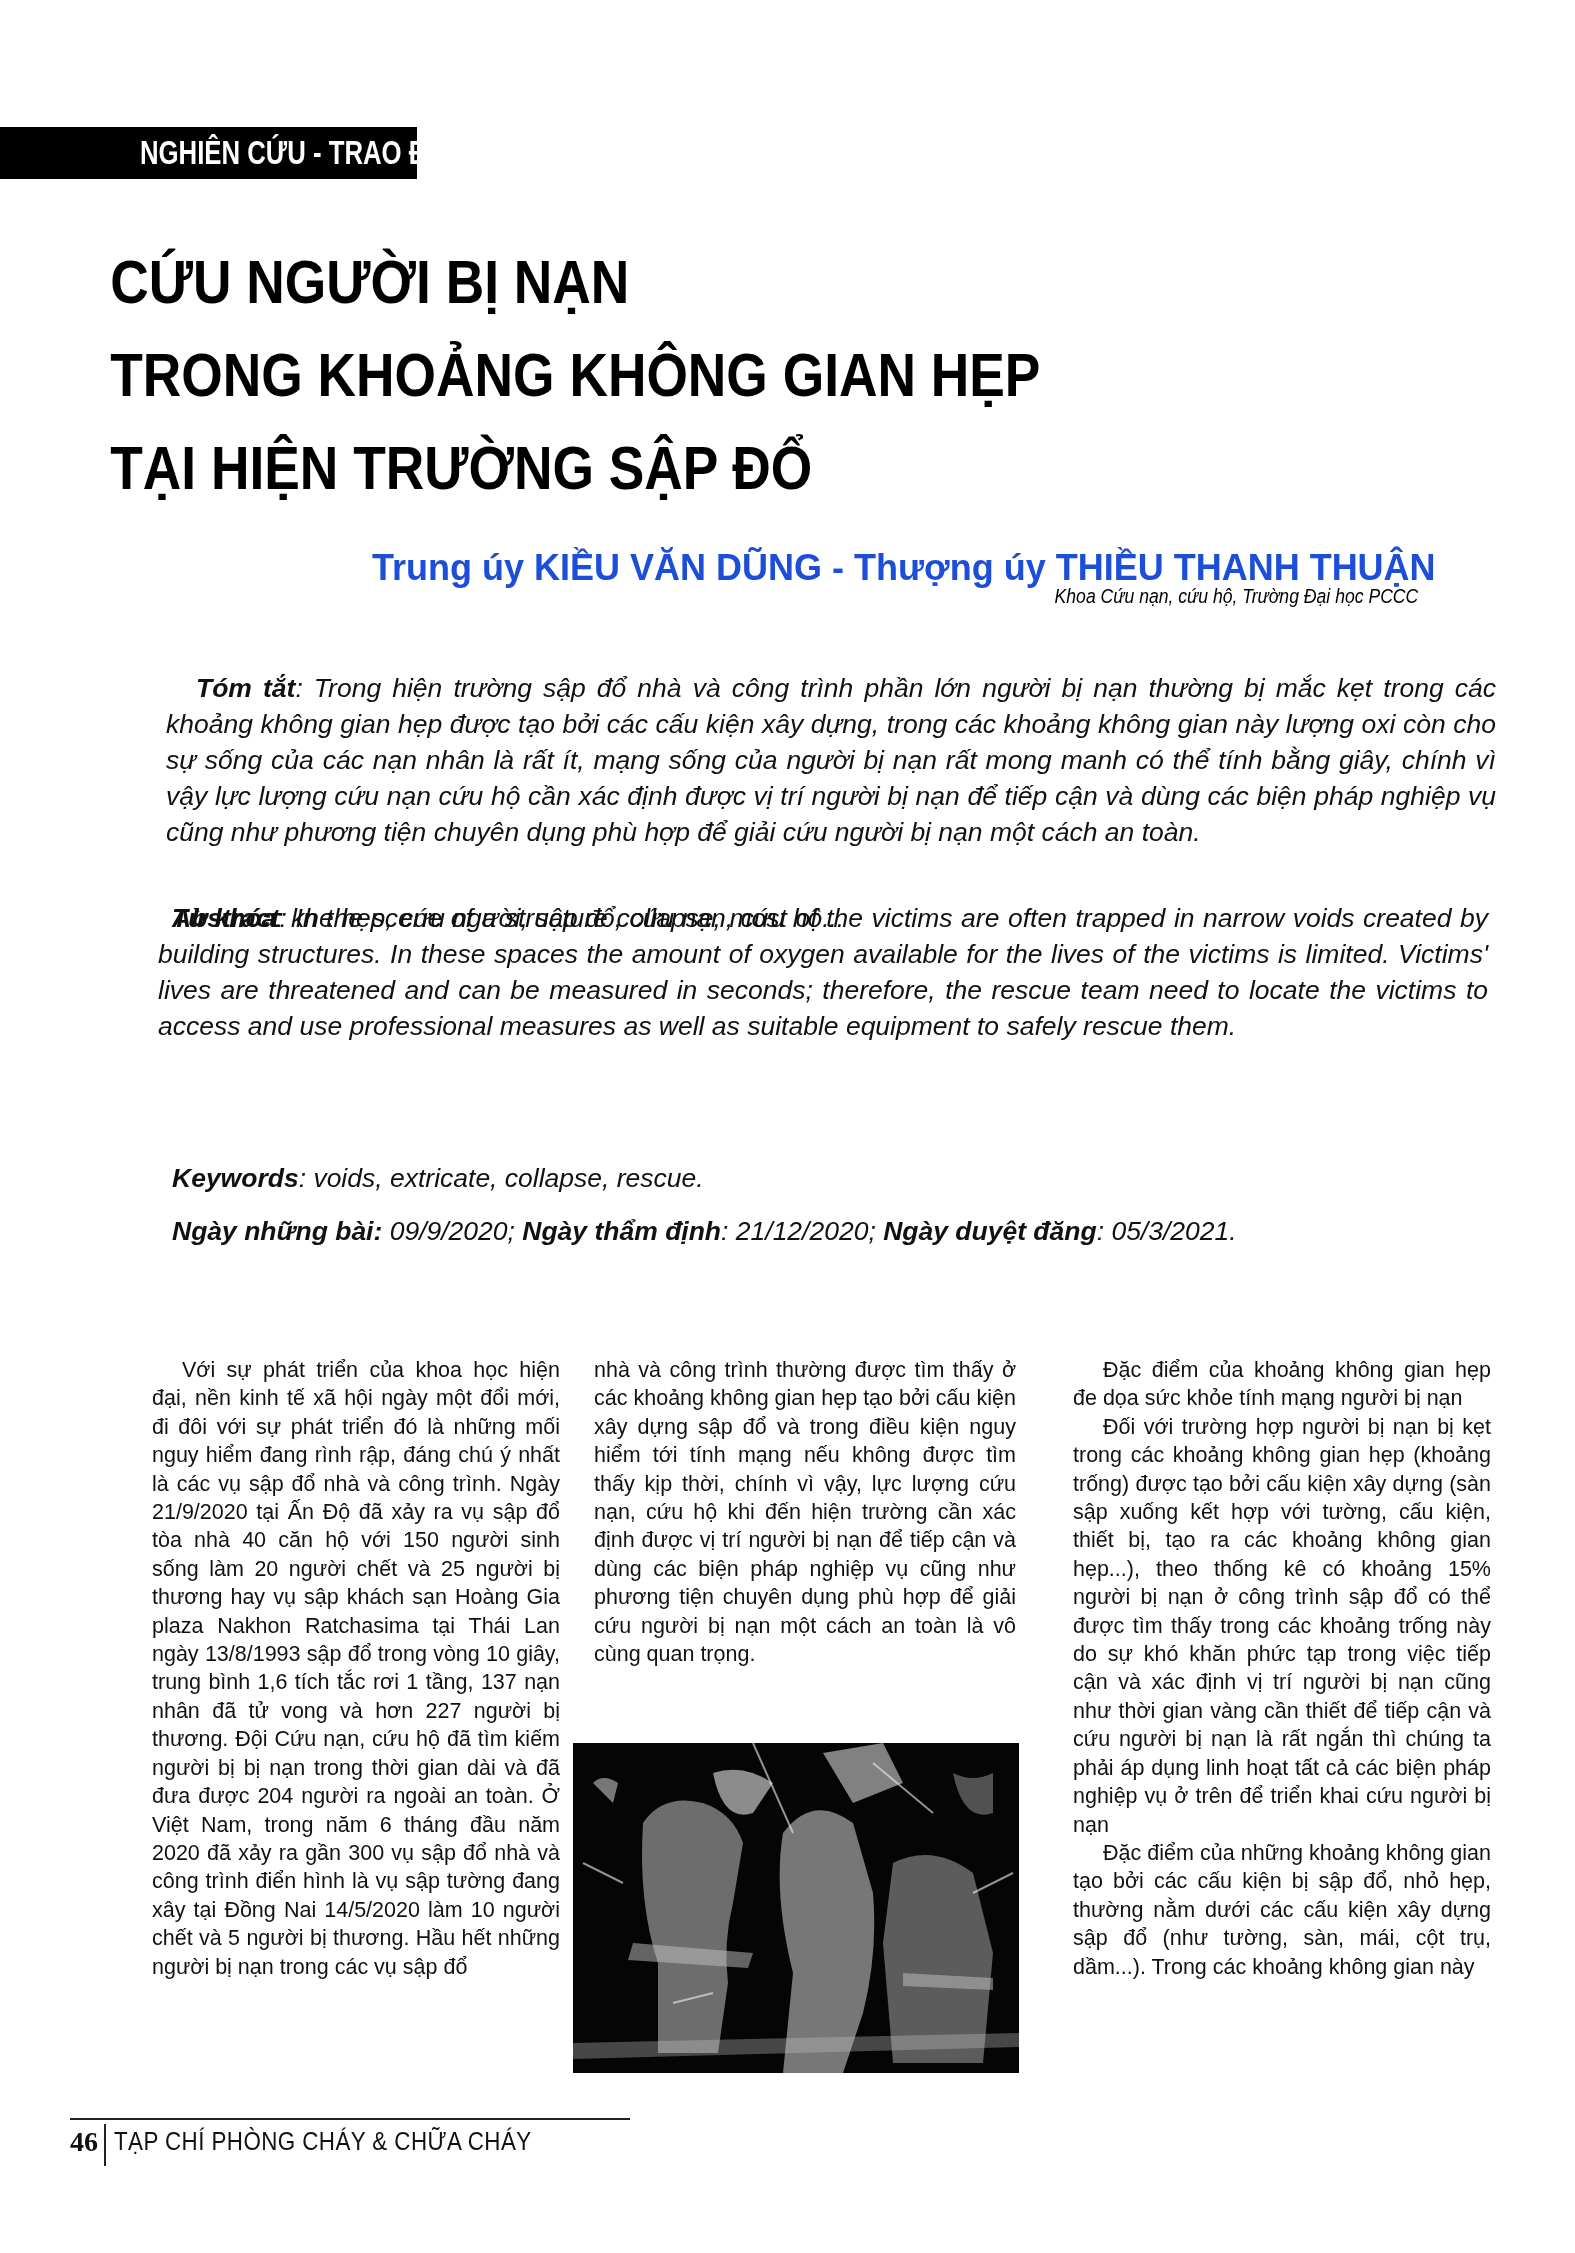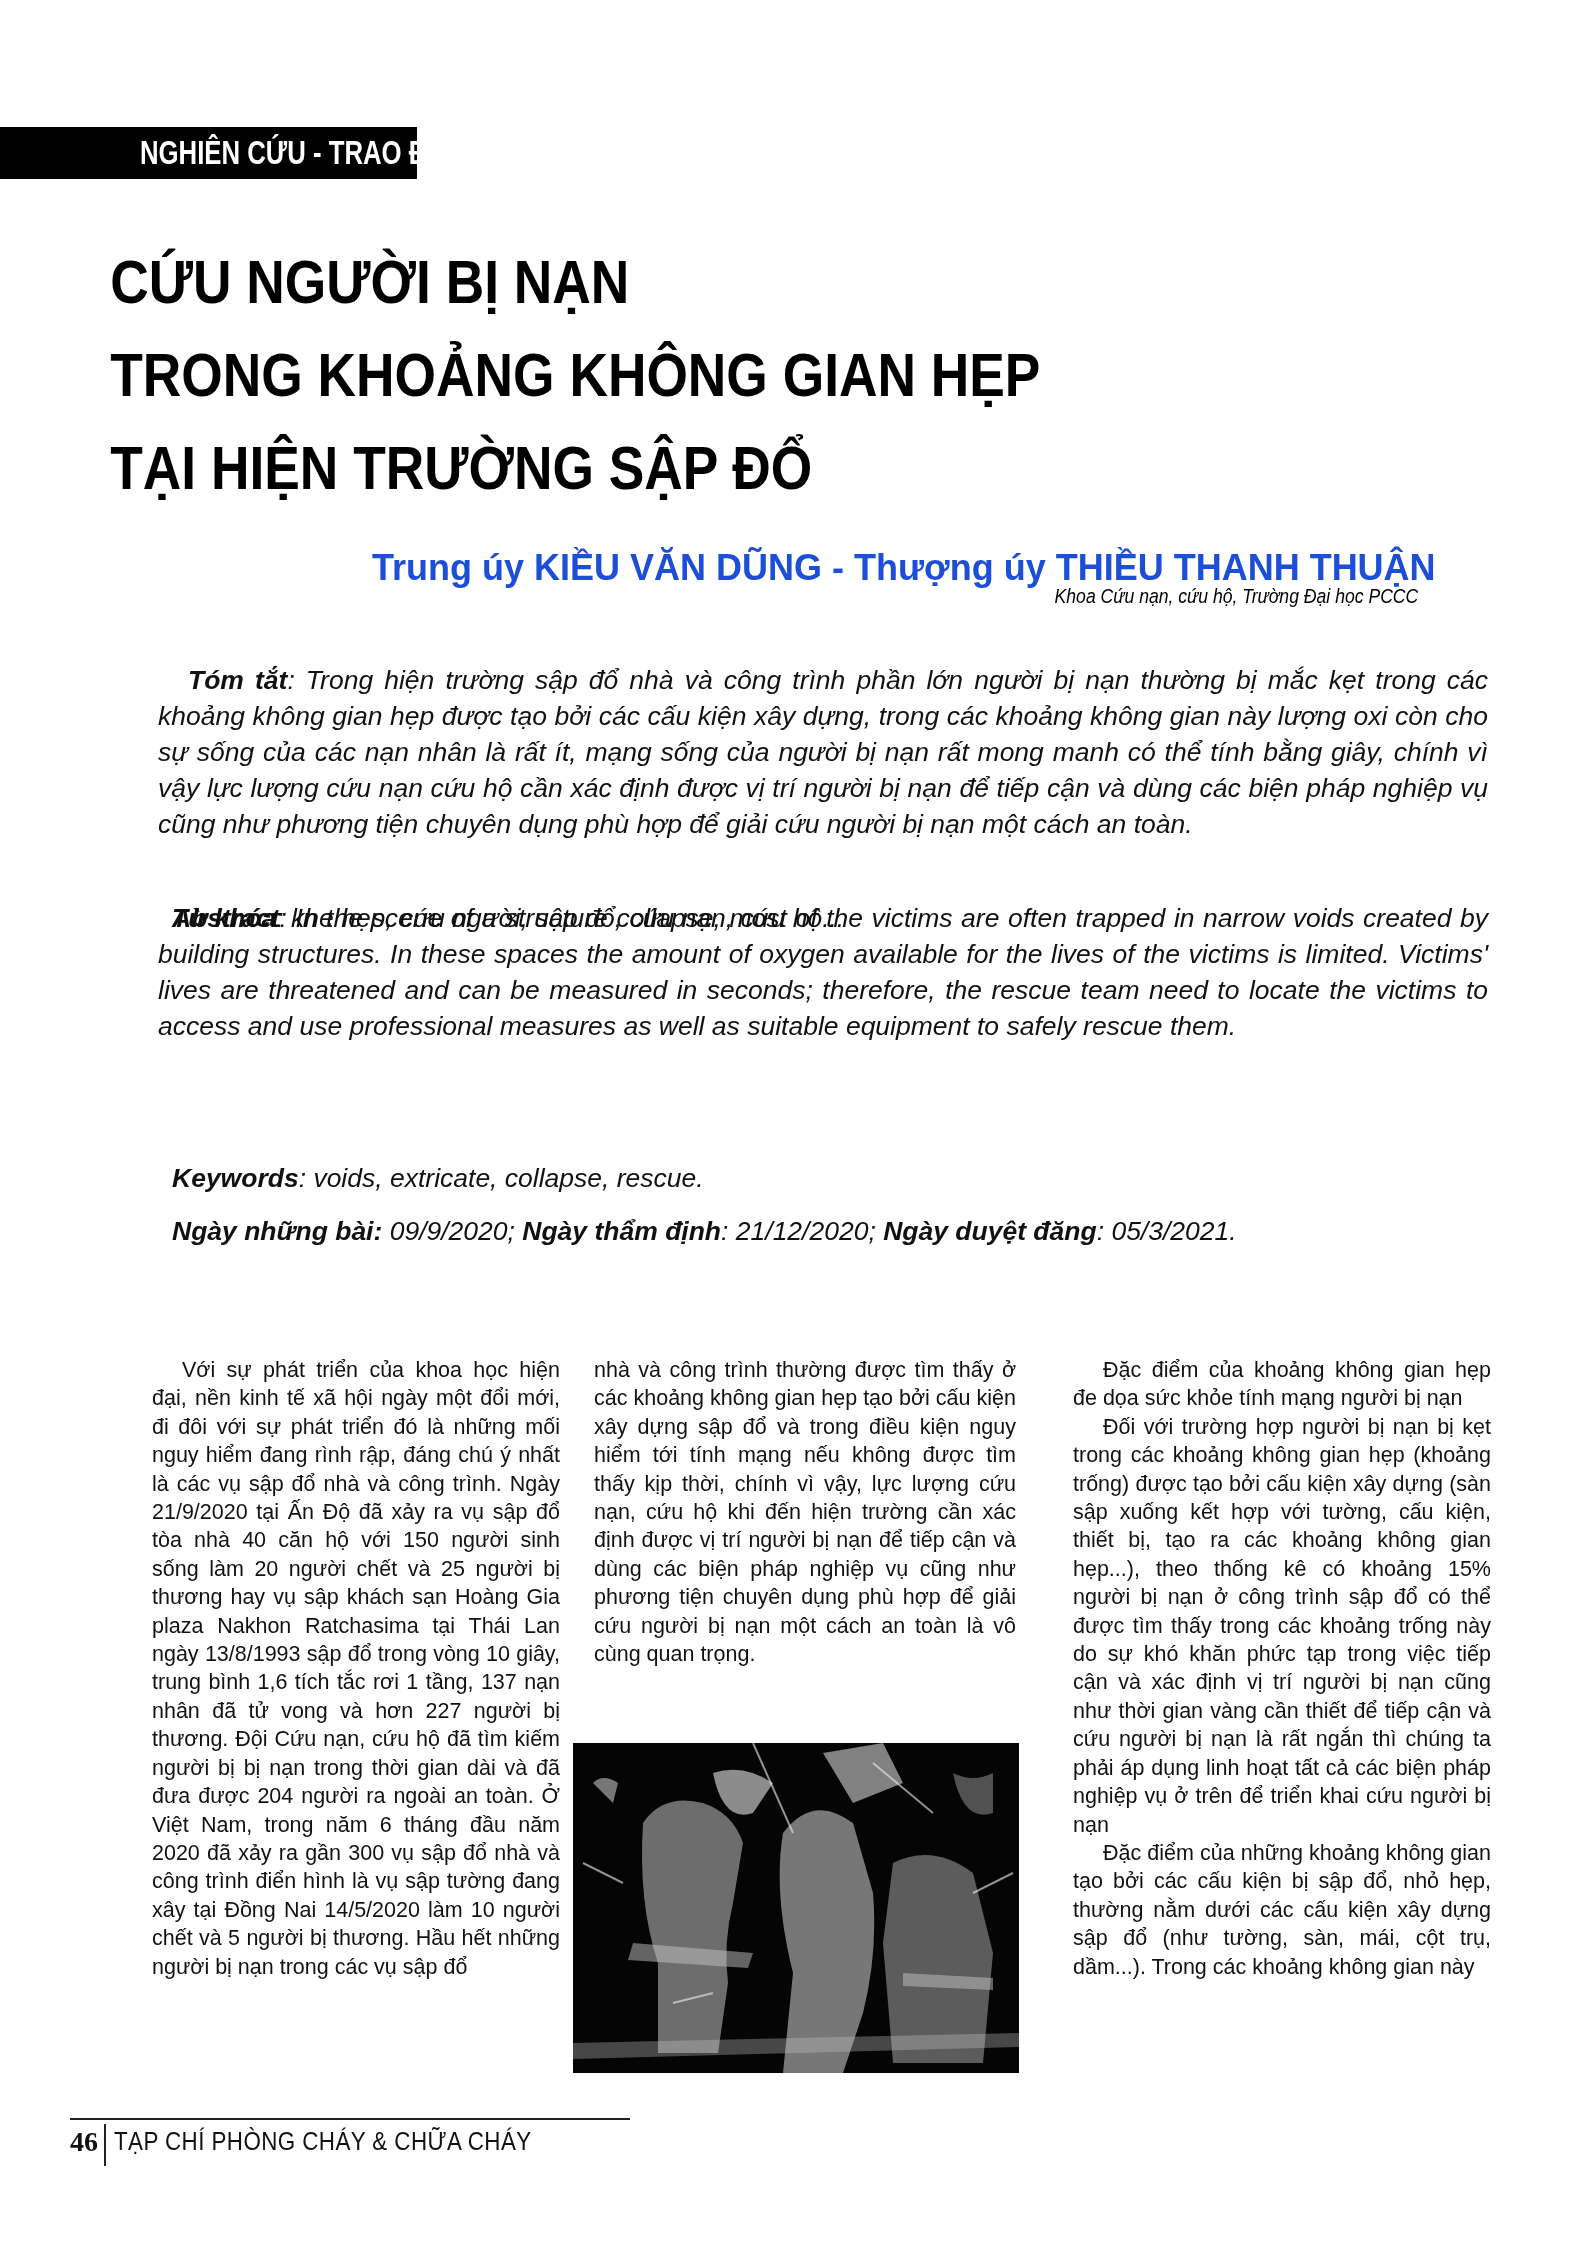--- a/index.html
+++ b/index.html
@@ -47,21 +47,21 @@
 
 <div class="title">
   <div>CỨU NGƯỜI BỊ NẠN</div>
   <div>TRONG KHOẢNG KHÔNG GIAN HẸP</div>
   <div>TẠI HIỆN TRƯỜNG SẬP ĐỔ</div>
 </div>
 
 <div class="authors">Trung úy KIỀU VĂN DŨNG - Thượng úy THIỀU THANH THUẬN</div>
 <div class="affiliation">Khoa Cứu nạn, cứu hộ, Trường Đại học PCCC</div>
 
-<p class="abstract-block p-tomtat" style="margin:0">
+<p class="abstract-block p-tomtat" style="margin:8px">
   <b>Tóm tắt</b><span>: Trong hiện trường sập đổ nhà và công trình phần lớn người bị nạn thường bị mắc kẹt trong các khoảng không gian hẹp được tạo bởi các cấu kiện xây dựng, trong các khoảng không gian này lượng oxi còn cho sự sống của các nạn nhân là rất ít, mạng sống của người bị nạn rất mong manh có thể tính bằng giây, chính vì vậy lực lượng cứu nạn cứu hộ cần xác định được vị trí người bị nạn để tiếp cận và dùng các biện pháp nghiệp vụ cũng như phương tiện chuyên dụng phù hợp để giải cứu người bị nạn một cách an toàn.</span>
 </p>
 
 <p class="abstract-block p-tukhoa" style="margin:0">
   <b>Từ khóa</b><span>: khe hẹp, cứu người, sập đổ, cứu nạn, cứu hộ...</span>
 </p>
 
 <p class="abstract-block p-abstract" style="margin:0">
   <b>Abstract</b><span>: In the scene of a structure collapse, most of the victims are often trapped in narrow voids created by building structures. In these spaces the amount of oxygen available for the lives of the victims is limited. Victims' lives are threatened and can be measured in seconds; therefore, the rescue team need to locate the victims to access and use professional measures as well as suitable equipment to safely rescue them.</span>
 </p>

